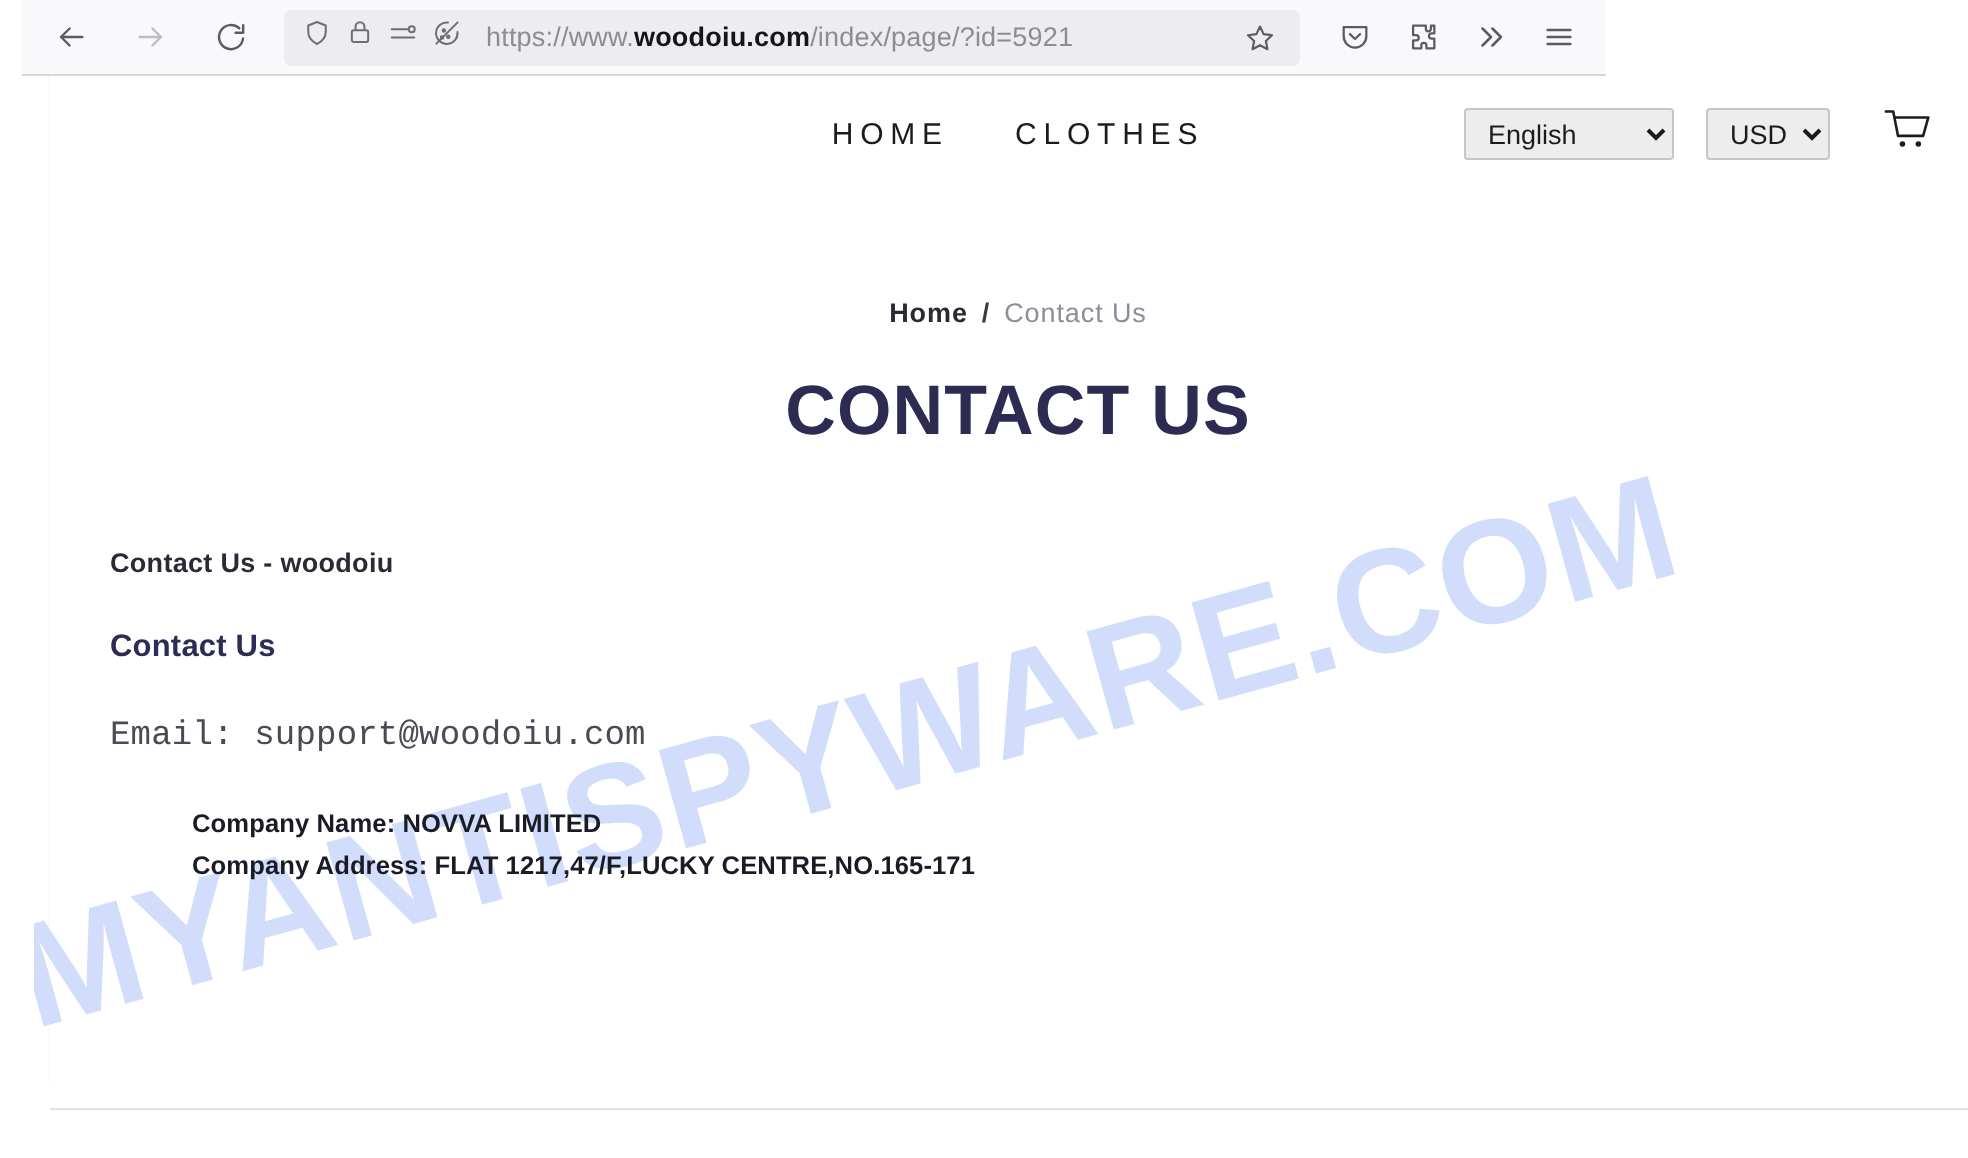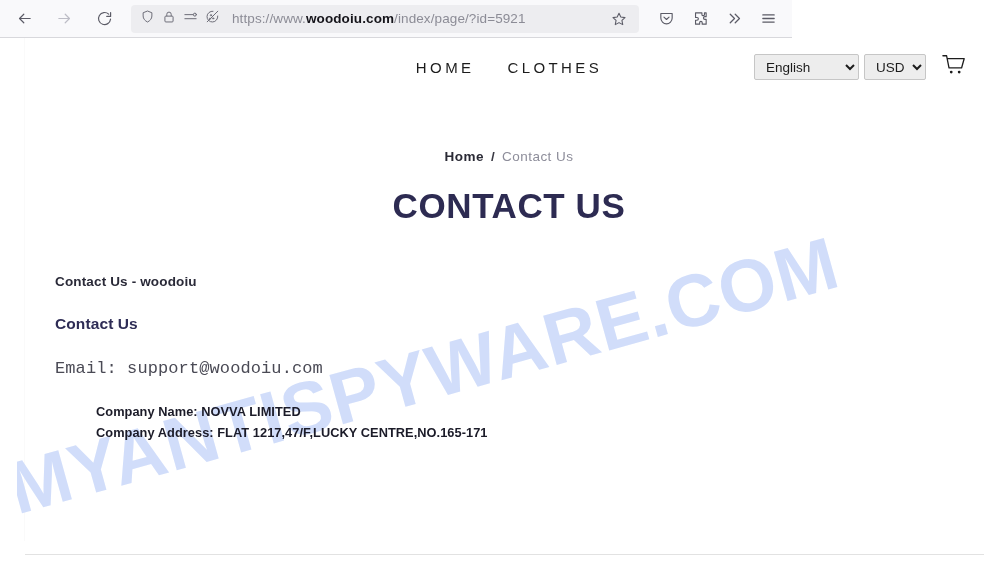--- a/index.html
+++ b/index.html
@@ -8,21 +8,21 @@
     width: 984px;
     height: 579px;
     overflow: hidden;
     background: #ffffff;
     font-family: "Liberation Sans", sans-serif;
   }
 
   
   #browser-chrome {
     position: absolute;
-    left: 0; top: 0;
+    left: 11px; top: 0;
     width: 792px; height: 38px;
     background: #f9f9fb;
     border-bottom: 1px solid #d8d8dc;
     display: flex;
     align-items: center;
   }
 
   .nav-btns {
     display: flex;
     align-items: center;
@@ -132,21 +132,21 @@
     cursor: pointer;
   }
 
   #header-tools {
     position: absolute;
     right: 30px;
     top: 50%;
     transform: translateY(-50%);
     display: flex;
     align-items: center;
-    gap: 5px;
+    gap: 16px;
   }
   select.hdr-select {
     font-family: "Liberation Sans", sans-serif;
     font-size: 13.5px;
     color: #1c1c1c;
     background: #ededed;
     border: 1px solid #c6c6c6;
     border-radius: 2px;
     height: 26px;
     padding: 0 4px 0 7px;

